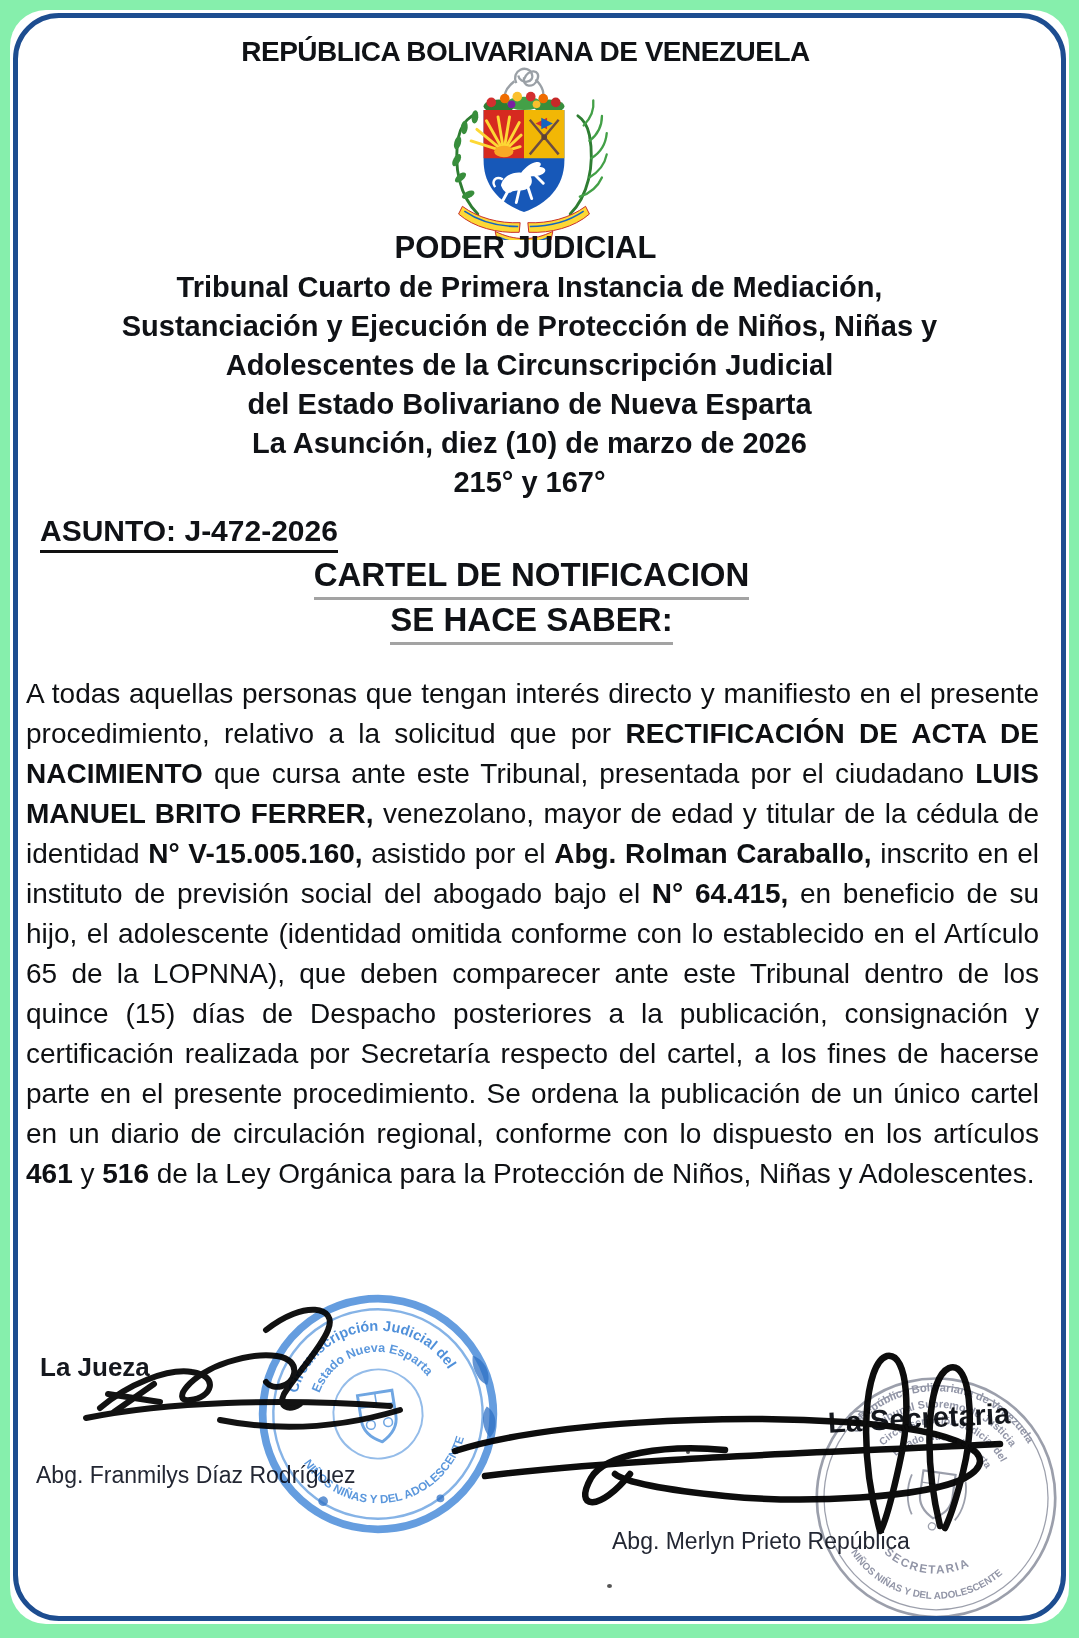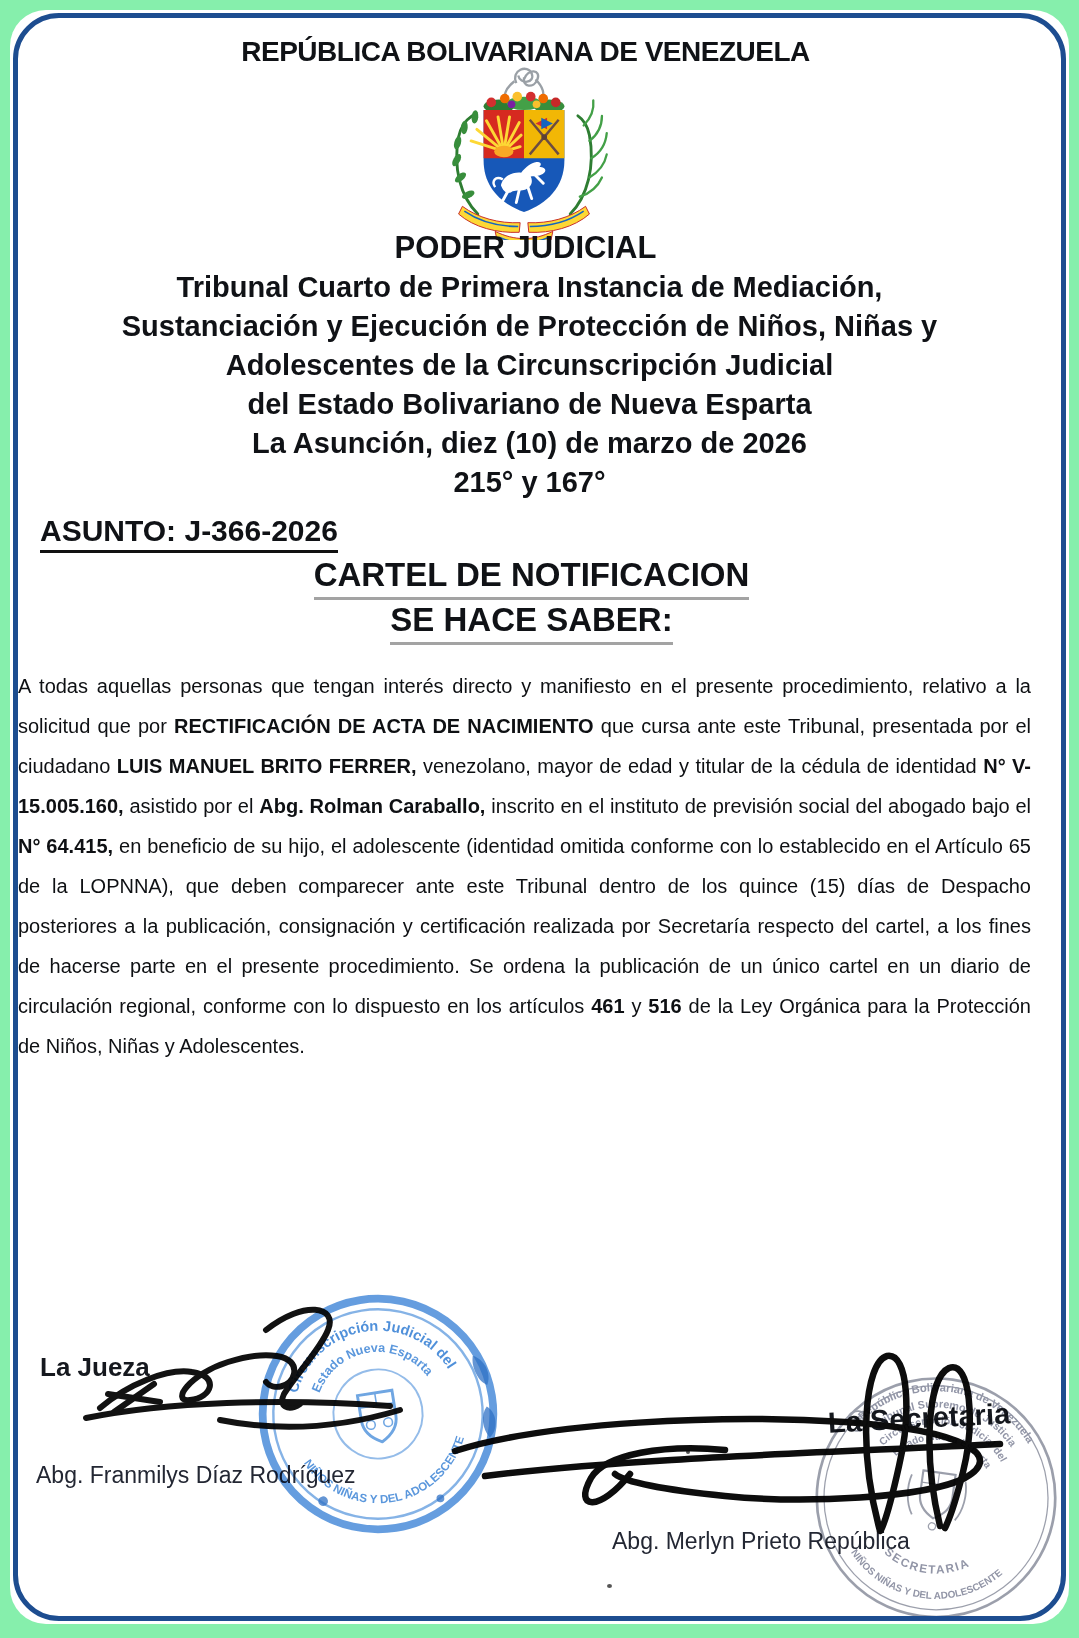--- a/index.html
+++ b/index.html
@@ -20,21 +20,21 @@
        font-weight:bold;font-size:31px;transform:translateX(-14px);}
   .tribunal{position:absolute;top:268px;left:0;right:0;text-align:center;
        font-weight:bold;font-size:29px;line-height:39px;transform:translateX(-10px);}
   .asunto{position:absolute;top:514px;left:40px;font-weight:bold;font-size:30px;
        border-bottom:3px solid #111;padding-bottom:2px;}
   .cartel-title{position:absolute;top:556px;left:0;right:0;text-align:center;transform:translateX(-8px);}
   .cartel-title span,.saber span{display:inline-block;font-weight:bold;font-size:33px;
        border-bottom:3px solid #a3a3a3;padding-bottom:3px;}
   .saber{position:absolute;top:601px;left:0;right:0;text-align:center;transform:translateX(-8px);}
 
-  .bodytext{position:absolute;top:646px;left:18px;width:1013px;font-size:20px;
+  .bodytext{position:absolute;top:646px;left:26px;width:1013px;font-size:28px;
        line-height:40px;text-align:justify;color:#0e1013;}
   .bodytext .b{font-weight:bold;}
 
   .sig-zone{position:absolute;left:0;top:1292px;width:1079px;height:346px;}
   .role-label{position:absolute;font-weight:bold;font-size:26px;color:#15181e;}
   .judge-role{left:40px;top:60px;}
   .sec-role{left:828px;top:110px;font-size:29px;transform:rotate(-3deg);z-index:3;}
   .sig-name{position:absolute;font-weight:normal;font-size:23px;color:#232733;z-index:2;text-align:center;}
   .judge-name{left:36px;top:170px;}
   .sec-name{left:612px;top:236px;}
@@ -143,21 +143,21 @@
 
     <div class="tribunal">
         <div class="tribunal-line">Tribunal Cuarto de Primera Instancia de Mediación,</div>
         <div class="tribunal-line">Sustanciación y Ejecución de Protección de Niños, Niñas y</div>
         <div class="tribunal-line">Adolescentes de la Circunscripción Judicial</div>
         <div class="tribunal-line">del Estado Bolivariano de Nueva Esparta</div>
         <div class="tribunal-line">La Asunción, diez (10) de marzo de 2026</div>
         <div class="tribunal-line">215° y 167°</div>
       </div>
 
-    <div class="asunto">ASUNTO: J-366-2026</div>
+    <div class="asunto">ASUNTO: J-472-2026</div>
 
     <div class="cartel-title">
       <span>CARTEL DE NOTIFICACION</span>
     </div>
     <div class="saber">
       <span>SE HACE SABER:</span>
     </div>
 
     <p class="bodytext"><span>A todas aquellas personas que tengan interés directo y manifiesto en el presente procedimiento, relativo a la solicitud que por </span><span class="b">RECTIFICACIÓN DE ACTA DE NACIMIENTO</span><span> que cursa ante este Tribunal, presentada por el ciudadano </span><span class="b">LUIS MANUEL BRITO FERRER,</span><span> venezolano, mayor de edad y titular de la cédula de identidad </span><span class="b">N° V-15.005.160,</span><span> asistido por el </span><span class="b">Abg. Rolman Caraballo,</span><span> inscrito en el instituto de previsión social del abogado bajo el </span><span class="b">N° 64.415,</span><span> en beneficio de su hijo, el adolescente (identidad omitida conforme con lo establecido en el Artículo 65 de la LOPNNA), que deben comparecer ante este Tribunal dentro de los quince (15) días de Despacho posteriores a la publicación, consignación y certificación realizada por Secretaría respecto del cartel, a los fines de hacerse parte en el presente procedimiento. Se ordena la publicación de un único cartel en un diario de circulación regional, conforme con lo dispuesto en los artículos </span><span class="b">461</span><span> y </span><span class="b">516</span><span> de la Ley Orgánica para la Protección de Niños, Niñas y Adolescentes.</span></p>
 

